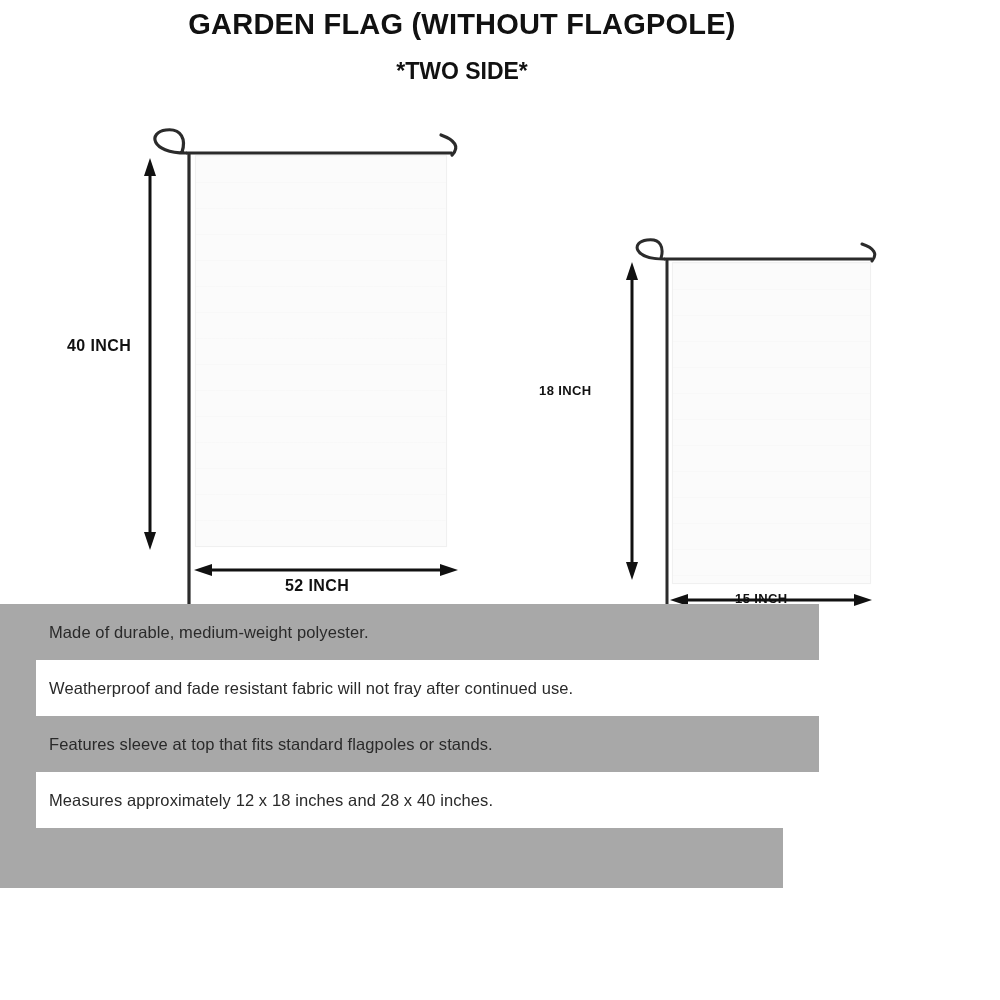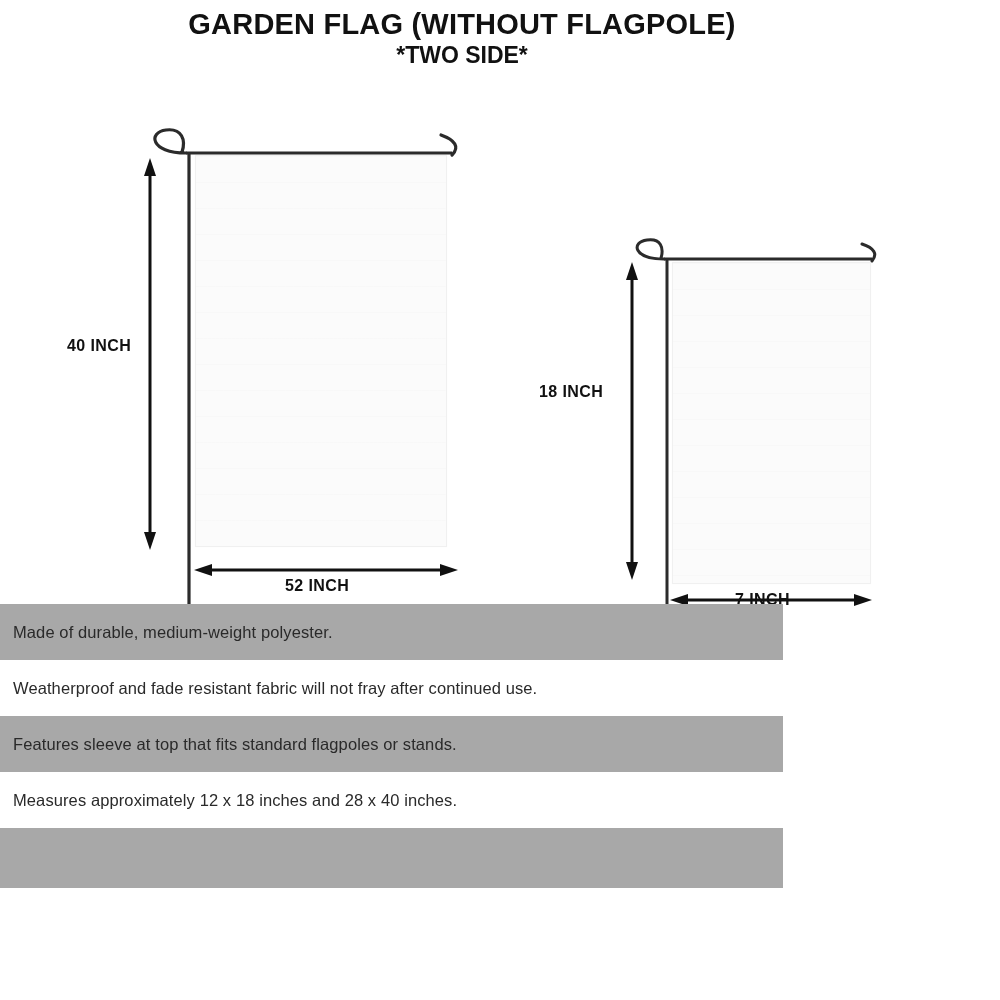--- a/index.html
+++ b/index.html
@@ -29,21 +29,21 @@
     font-weight: bold;
     letter-spacing: 0.2px;
     line-height: 1.12;
     color: #111111;
   }
   .title-sub {
     font-size: 23px;
     font-weight: bold;
     line-height: 1.15;
     color: #111111;
-    margin-top: 2px;
+    margin-top: 18px;
   }
 
   
   .diagram {
     position: absolute;
     top: 0;
     left: 0;
     width: 1000px;
     height: 620px;
     margin-top: 40px;
@@ -74,21 +74,21 @@
 
   .dim-label {
     position: absolute;
     font-size: 16px;
     font-weight: bold;
     color: #111111;
     letter-spacing: 0.4px;
     white-space: nowrap;
   }
   .dim-label.small {
-    font-size: 16px;
+    font-size: 13px;
   }
 
   
   .features {
     position: absolute;
     left: 0;
     top: 604px;
     width: 783px;
   }
   .feature-row {
@@ -113,20 +113,21 @@
     left: 0;
     top: 604px;
     width: 783px;
     height: 284px;
     background: #a8a8a8;
     z-index: 0;
   }
   .features-list {
     position: relative;
     z-index: 1;
+    margin-left: 36px;
   }
   .feature-row.plain {
     width: 908px;
   }
 </style>
 </head>
 <body>
 
 <div class="title-block">
   <div class="title-main">GARDEN FLAG (WITHOUT FLAGPOLE)</div>
@@ -174,21 +175,21 @@
     <polygon points="670,560 688,554 688,566" fill="#111111"></polygon>
     <polygon points="872,560 854,554 854,566" fill="#111111"></polygon>
   </svg>
 
   <div class="dim-label" style="left:67px; top:297px;">40 INCH</div>
 
   <div class="dim-label" style="left:285px; top:537px;">52 INCH</div>
 
   <div class="dim-label small" style="left:539px; top:343px;">18 INCH</div>
 
-  <div class="dim-label small" style="left:735px; top:551px;">7 INCH</div>
+  <div class="dim-label small" style="left:735px; top:551px;">15 INCH</div>
 </div>
 
 <div class="features-bg"></div>
 <div class="features features-list">
   <div class="feature-row shaded">
     <span>Made of durable, medium-weight polyester.</span>
   </div>
   <div class="feature-row plain">
     <span>Weatherproof and fade resistant fabric will not fray after continued use.</span>
   </div>

